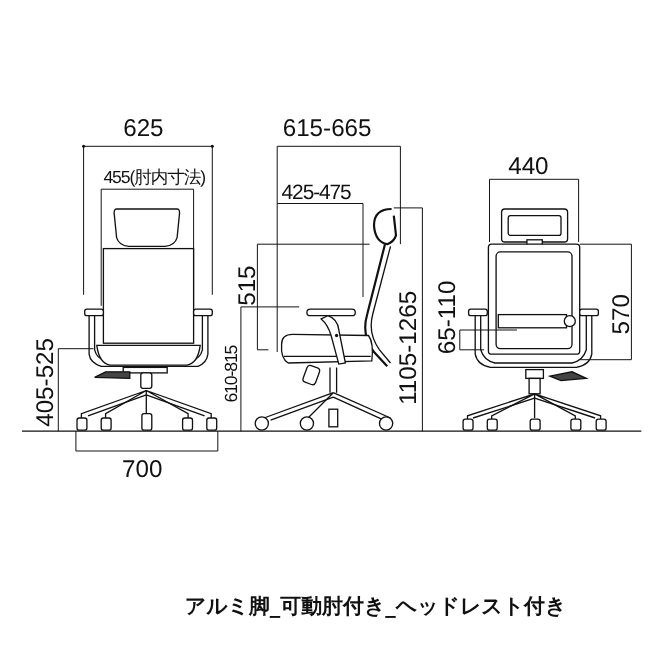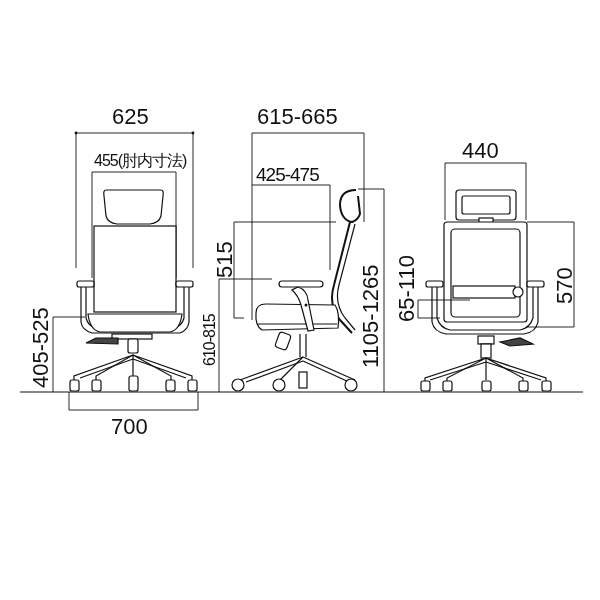--- a/index.html
+++ b/index.html
@@ -148,13 +148,14 @@
     <line class="thin" x1="527" y1="327" x2="574" y2="327"></line>
     <line class="thin" x1="574" y1="222" x2="574" y2="327"></line>
 
     <text class="dim" transform="translate(414,322) rotate(-90)">65-110</text>
     <line class="thin" x1="418" y1="300" x2="470" y2="300"></line>
     <line class="thin" x1="418" y1="318" x2="440" y2="318"></line>
     <line class="thin" x1="418" y1="300" x2="418" y2="318"></line>
   </g>
 </svg>
 
+<div class="caption">アルミ脚_可動肘付き_ヘッドレスト付き</div>
 </div>
 
 </body></html>

